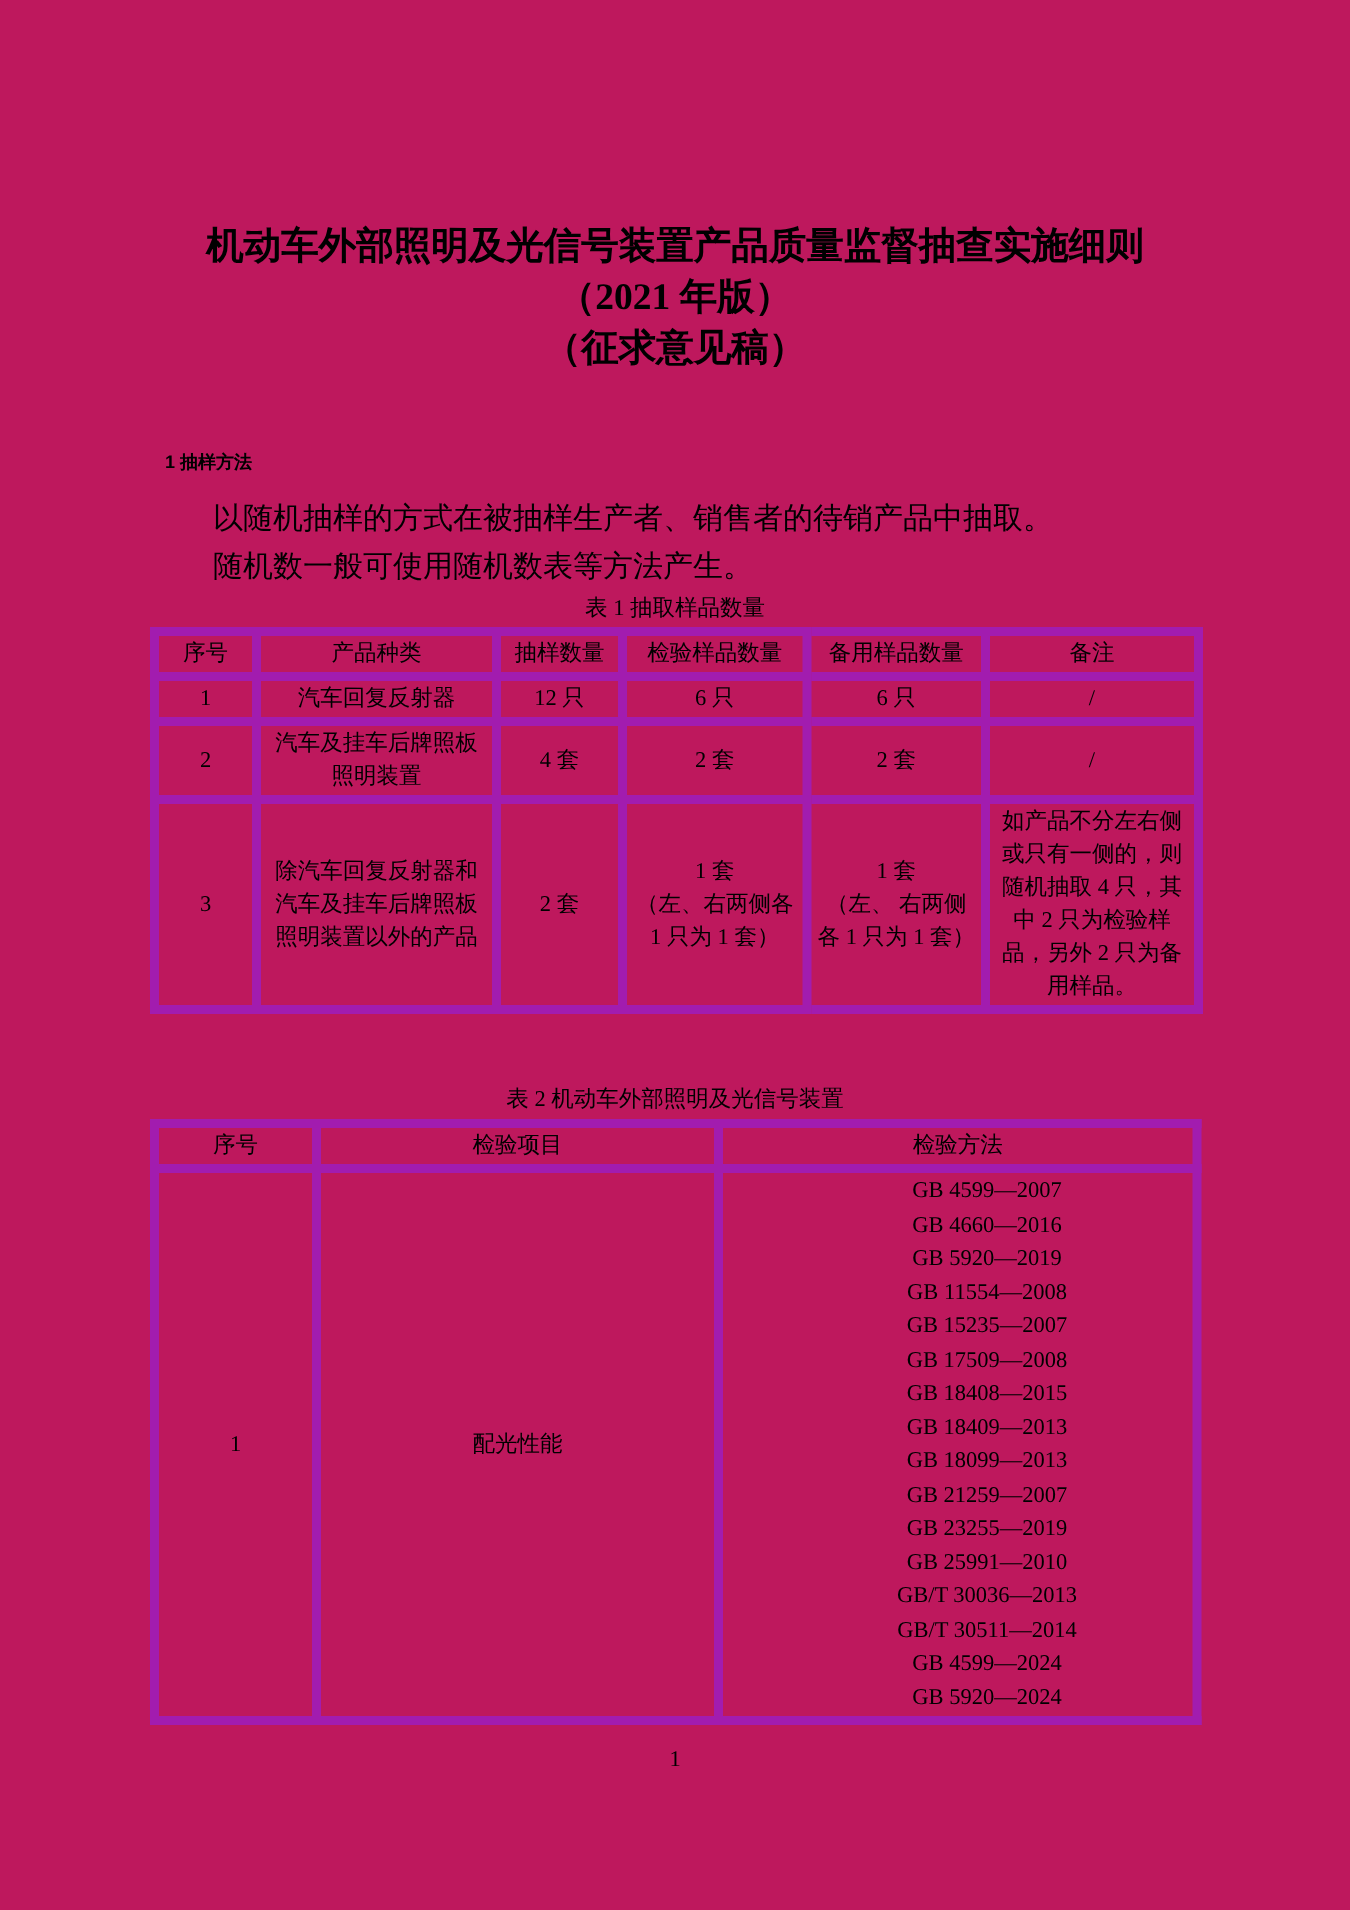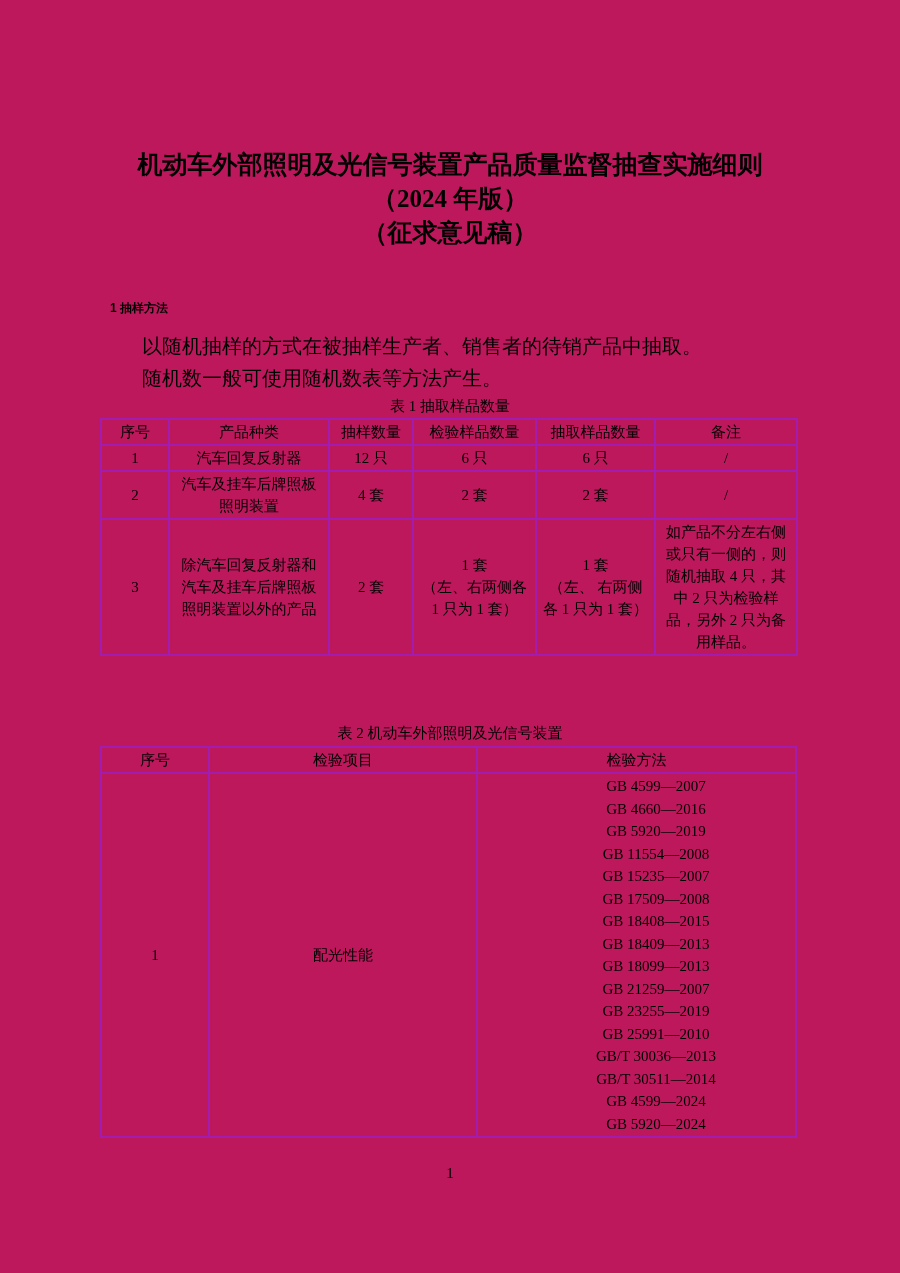--- a/index.html
+++ b/index.html
@@ -34,21 +34,21 @@
   }
   .cap1 { top:396px; }
   .cap2 { top:723px; }
   table {
     position:absolute; left:100px; border-collapse:collapse; table-layout:fixed;
     border:1.5px solid #000;
   }
   .t1 { top:418px; width:696px; }
   .t2 { top:746px; width:695px; }
   th, td {
-    border:2px solid #a21caf; text-align:center; vertical-align:middle;
+    border:6px solid #a21caf; text-align:center; vertical-align:middle;
     font-weight:normal; font-size:15px; line-height:22px;
     white-space:pre-line; padding:1px 3px;
   }
   .t1 tr.hdr { height:24px; }
   .t1 tr.r1 { height:26px; }
   .t1 tr.r2 { height:46px; }
   .t1 tr.r3 { height:134px; }
   .t2 tr.hdr { height:25px; }
   .t2 tr.r1 { height:362px; }
   .methods-cell { line-height:22.5px;padding-left:42px; }
@@ -57,21 +57,21 @@
     text-align:center; font-size:15px; line-height:20px;
   }
 </style>
 </head>
 <body>
 
 <div class="page">
 
   <div class="title-block">
     <div class="title-line">机动车外部照明及光信号装置产品质量监督抽查实施细则</div>
-    <div class="title-line">（2024 年版）</div>
+    <div class="title-line">（2021 年版）</div>
     <div class="title-line">（征求意见稿）</div>
   </div>
 
   <div class="section-heading sec1">1 抽样方法</div>
 
   <div class="para para1">以随机抽样的方式在被抽样生产者、销售者的待销产品中抽取。</div>
   <div class="para para2">随机数一般可使用随机数表等方法产生。</div>
 
   <div class="caption cap1">表 1 抽取样品数量</div>
 
@@ -83,21 +83,21 @@
       <col style="width:123px">
         <col style="width:119px">
         <col style="width:142px">
     </colgroup>
     <tbody>
       <tr class="hdr">
         <th>序号</th>
         <th>产品种类</th>
         <th>抽样数量</th>
         <th>检验样品数量</th>
-        <th>抽取样品数量</th>
+        <th>备用样品数量</th>
         <th>备注</th>
       </tr>
       <tr class="r1">
         <td>1</td>
         <td>汽车回复反射器</td>
         <td>12 只</td>
         <td>6 只</td>
         <td>6 只</td>
         <td>/</td>
       </tr>

